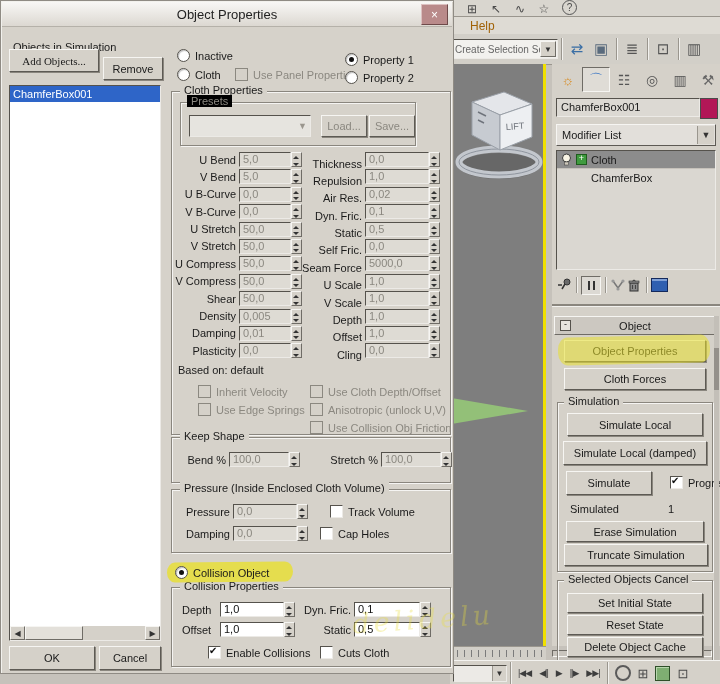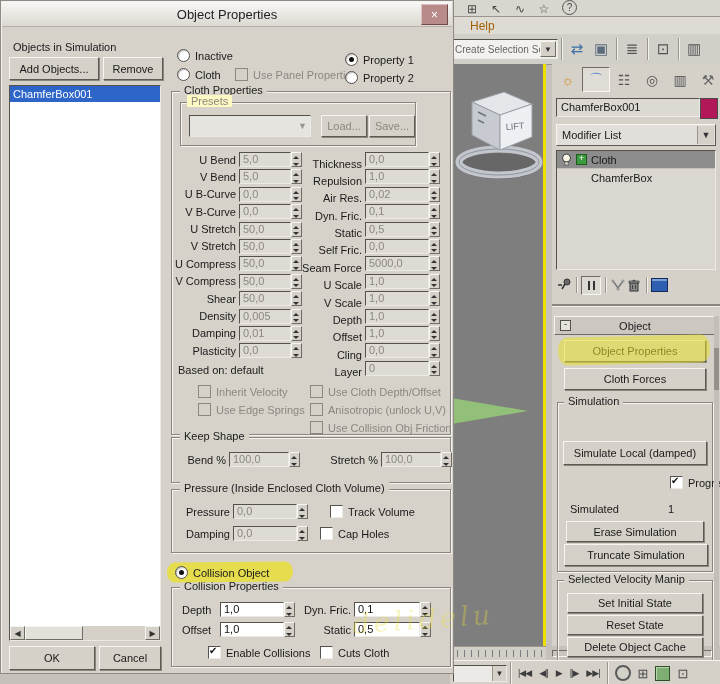--- a/index.html
+++ b/index.html
@@ -42,41 +42,41 @@
   
   #dlg{left:0;top:0;width:452px;height:672px;background:#d6d2ca;
        border:1px solid #8f8b84;box-shadow:inset 1px 1px 0 #f2f1ed;z-index:10;}
   #dlg-title{position:absolute;left:1px;top:1px;right:1px;height:24px;
              background:linear-gradient(#f8f7f5,#dcd8d1);display:flex;align-items:center;justify-content:center;
              font-size:13px;color:#222;border-bottom:1px solid #b5b1a9;}
   #dlg-close{position:absolute;right:5px;top:3px;width:25px;height:19px;background:#b98a8a;
              border:1px solid;border-color:#dcc0c0 #6e4a4a #6e4a4a #dcc0c0;color:#fff;
              display:flex;align-items:center;justify-content:center;font-size:12px;}
   #objs-label{left:12px;top:40px;}
-  #btn-add{left:8px;top:56px;width:88px;height:21px;}
+  #btn-add{left:8px;top:48px;width:88px;height:21px;font-family:Liberation Serif, serif;}
   #btn-remove{left:102px;top:56px;width:58px;height:21px;}
   #listbox{left:8px;top:84px;width:150px;height:554px;background:#fff;
            border:1px solid;border-color:#55524c #eceae6 #eceae6 #55524c;overflow:hidden;}
   .litem{height:16px;line-height:16px;padding:0 3px;background:#2e65c8;color:#fff;white-space:nowrap;}
   #hscroll{position:absolute;left:0;right:0;bottom:0;height:14px;background:#d5d1c9;display:flex;}
   .sarrow{width:15px;height:14px;display:flex;align-items:center;justify-content:center;
           font-size:8px;color:#333;background:#d5d1c9;border:1px solid;border-color:#f6f5f2 #6f6c66 #6f6c66 #f6f5f2;box-sizing:border-box;}
   #hthumb{width:58px;height:14px;background:#e3e0da;border:1px solid;border-color:#f6f5f2 #6f6c66 #6f6c66 #f6f5f2;box-sizing:border-box;}
   #hspace{flex:1;}
   #btn-ok{left:8px;top:645px;width:84px;height:22px;}
   #btn-cancel{left:98px;top:645px;width:60px;height:22px;}
   #r-inactive{left:176px;top:47px;}
   #r-cloth{left:176px;top:66px;}
   #cb-usepanel{left:222px;top:66px;}
   #r-prop1{left:344px;top:51px;}
   #r-prop2{left:344px;top:69px;}
   #grp-cloth{left:170px;top:90px;width:278px;height:342px;}
   #grp-presets{left:8px;top:10px;width:234px;height:42px;position:absolute;border:1px solid #8a867e;
                box-shadow:inset 1px 1px 0 rgba(255,255,255,.75),1px 1px 0 rgba(255,255,255,.75);}
-  #grp-presets>.gtitle{position:absolute;top:-8px;left:6px;background:#fef9c3;padding:0 4px;color:#8b8880;}
+  #grp-presets>.gtitle{position:absolute;top:-8px;left:6px;background:#000000;padding:0 4px;color:#8b8880;}
   #preset-combo{position:absolute;left:8px;top:12px;width:120px;height:20px;background:#e6e4df;
                 border:1px solid;border-color:#55524c #eceae6 #eceae6 #55524c;}
   #preset-combo .arr{position:absolute;right:3px;top:5px;color:#9a968e;font-size:9px;}
   #btn-load{position:absolute;left:140px;top:12px;width:44px;height:20px;}
   #btn-save{position:absolute;left:188px;top:12px;width:44px;height:20px;}
   #left-params{position:absolute;left:2px;top:60px;width:128px;}
   #left-params .plabel{flex:0 0 62px;}
   #left-params .field{width:44px;}
   #right-params{position:absolute;left:128px;top:60px;width:140px;}
   #right-params .plabel{flex:0 0 62px;margin-top:8px;}
@@ -302,33 +302,35 @@
     <div id="cp-rollout">
       <span class="minus">-</span>
       <span>Object</span>
     </div>
     <div id="hl-objprops"></div>
     <div id="btn-objprops" class="btn">Object Properties</div>
     <div id="btn-clothforces" class="btn">Cloth Forces</div>
 
     <div id="grp-sim">
       <span class="gtitle">Simulation</span>
+      <div id="btn-simlocal" class="btn">Simulate Local</div>
       <div id="btn-simlocald" class="btn">Simulate Local (damped)</div>
+      <div id="btn-simulate" class="btn">Simulate</div>
       <div id="cb-progress" class="cb">
         <span class="box on"></span>
         <span class="t">Progress</span>
       </div>
       <span id="sim-simulated">Simulated</span>
       <span id="sim-simcount">1</span>
       <div id="btn-erase" class="btn">Erase Simulation</div>
       <div id="btn-truncate" class="btn">Truncate Simulation</div>
     </div>
 
     <div id="grp-manip">
-      <span class="gtitle">Selected Velocity Manip</span>
+      <span class="gtitle">Selected Objects Cancel</span>
       <div id="manip-btns">
           <div class="btn" style="top: 12px;">Set Initial State</div>
           <div class="btn" style="top: 34px;">Reset State</div>
           <div class="btn" style="top: 56px;">Delete Object Cache</div>
         </div>
     </div>
     <div id="cp-scroll">
         <span class="handle"></span>
       </div>
   </div>
@@ -591,28 +593,20 @@
             <span class="plabel">Offset</span>
             <span class="field">1,0</span>
             <span class="spin">
               <i class="up"></i>
               <i class="dn"></i>
             </span>
           </div>
           <div class="prow">
             <span class="plabel">Cling</span>
             <span class="field">0,0</span>
-            <span class="spin">
-              <i class="up"></i>
-              <i class="dn"></i>
-            </span>
-          </div>
-          <div class="prow">
-            <span class="plabel">Layer</span>
-            <span class="field">0</span>
             <span class="spin">
               <i class="up"></i>
               <i class="dn"></i>
             </span>
           </div>
         </div>
       <span id="based-on">Based on: default</span>
       <div id="checks-left">
           <div class="cb dis">
             <span class="box"></span>

